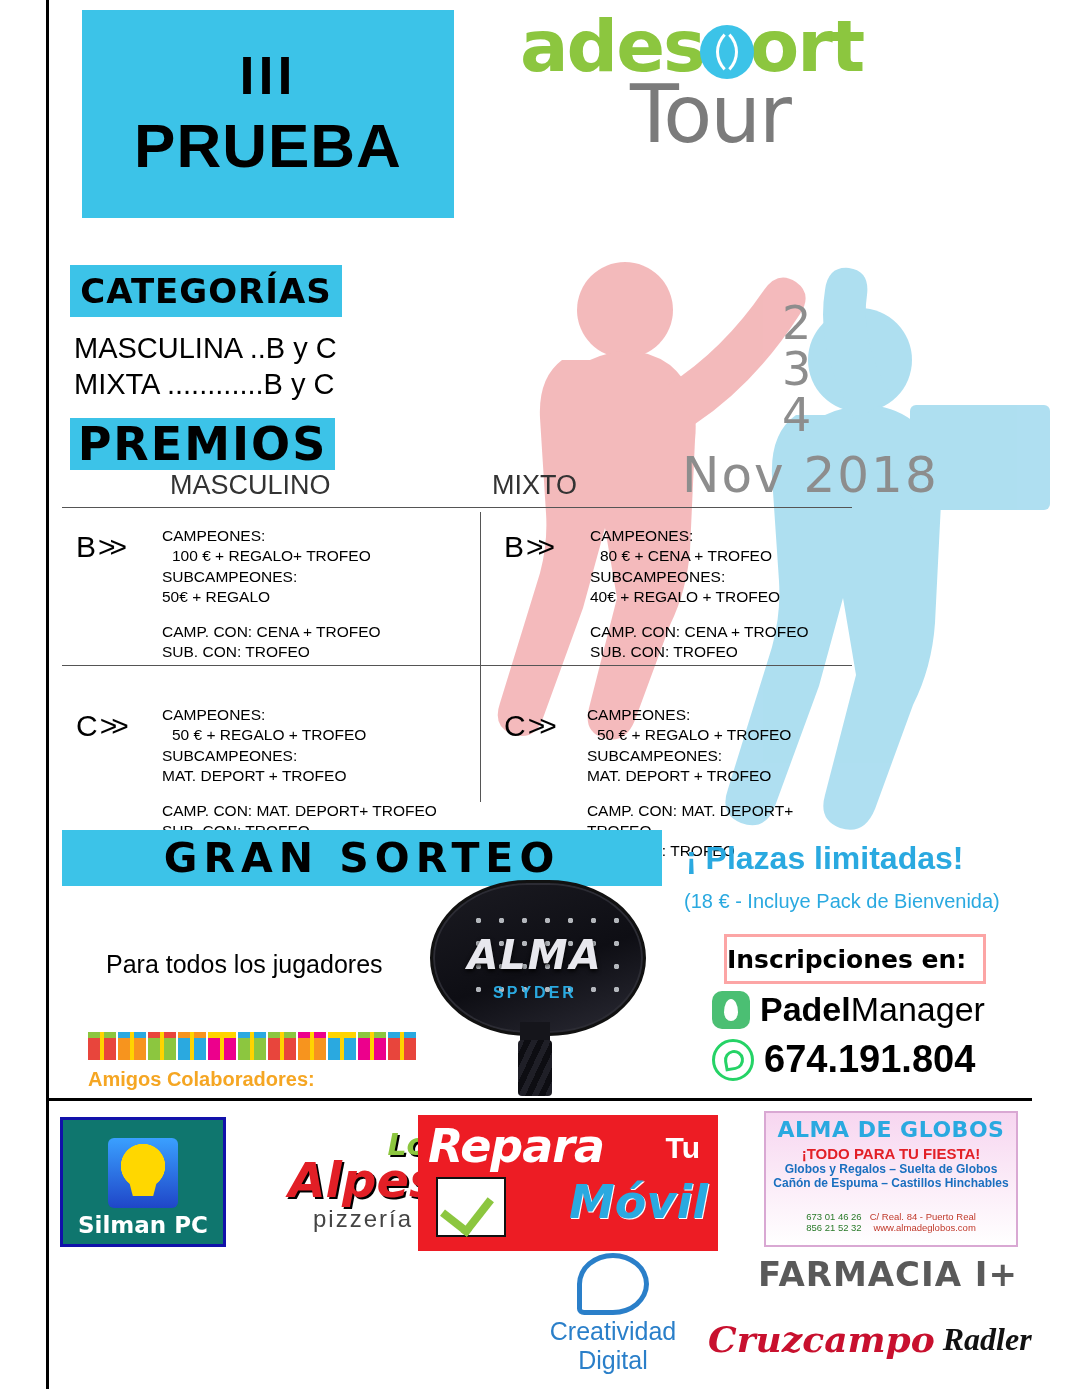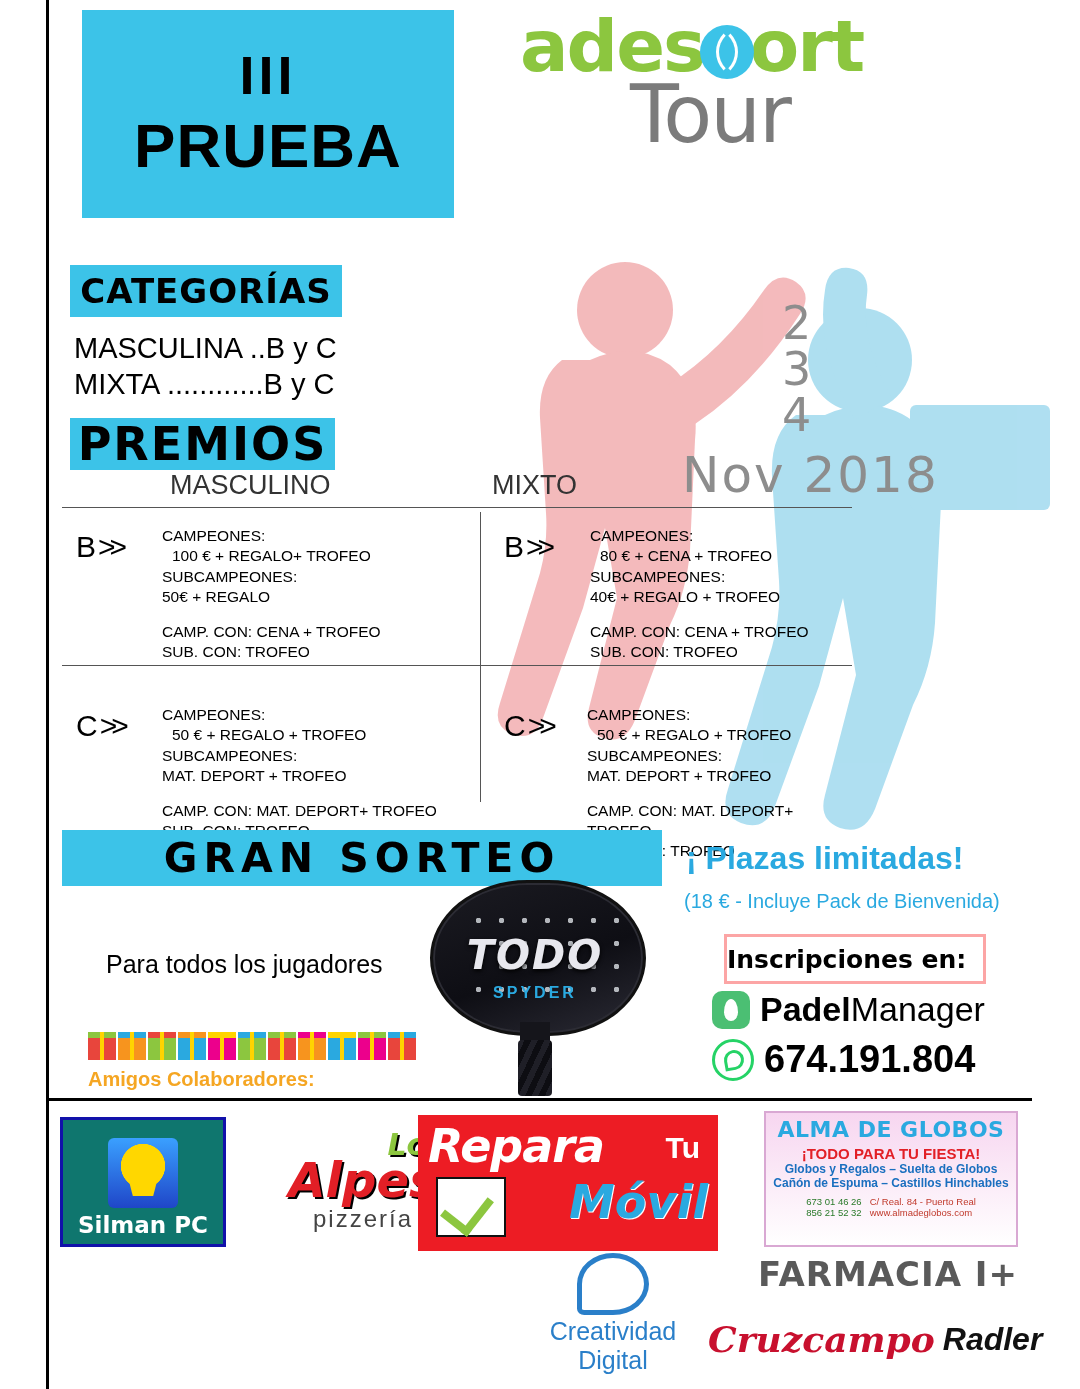--- a/index.html
+++ b/index.html
@@ -171,34 +171,34 @@
   .repara .movil{color:#2aa9e0;font-size:46px;font-weight:bold;font-style:italic;position:absolute;right:10px;top:60px;
     text-shadow:1px 1px 0 #fff;font-family:"DejaVu Sans", sans-serif;}
   .repara .check{position:absolute;left:18px;top:62px;width:66px;height:56px;background:#fff;border:2px solid #111;}
   .repara .check::after{content:"";position:absolute;left:12px;top:8px;width:26px;height:36px;border-right:8px solid #8cc63f;border-bottom:8px solid #8cc63f;transform:rotate(38deg);}
 
   .globos{left:716px;top:10px;width:254px;height:136px;background:linear-gradient(#f7d6f0,#ffffff);border:2px solid #d9a8d3;
     display:flex;flex-direction:column;align-items:center;padding-top:4px;}
   .globos .title{color:#2aa9e0;font-size:22px;font-weight:bold;letter-spacing:.5px;font-family:"DejaVu Sans", sans-serif;}
   .globos .slogan{color:#e21f26;font-size:15px;font-weight:bold;margin-top:3px;}
   .globos .l1,.globos .l2{color:#1a6fbf;font-size:12px;font-weight:bold;}
-  .globos .contact{display:flex;gap:8px;margin-top:6px;font-size:9.5px;color:#2a7a2a;}
+  .globos .contact{display:flex;gap:8px;margin-top:21px;font-size:9.5px;color:#2a7a2a;text-align:right;}
   .globos .contact .r{color:#c0392b;}
 
   .creat{left:470px;top:152px;width:190px;height:124px;display:flex;flex-direction:column;align-items:center;}
   .creat .mark{width:62px;height:52px;border:5px solid #2a7fc9;border-radius:50% 50% 50% 10%;margin-bottom:2px;}
   .creat .t1{color:#2a7fc9;font-size:25px;}
   .creat .t2{color:#2a7fc9;font-size:25px;}
 
   .farmacia{left:690px;top:150px;width:300px;height:46px;display:flex;align-items:center;justify-content:center;}
   .farmacia span{font-size:34px;font-weight:bold;color:#5a5a5a;letter-spacing:1px;font-family:"DejaVu Sans", sans-serif;}
 
   .cruz{left:660px;top:208px;width:330px;height:60px;display:flex;align-items:center;}
   .cruz .c{color:#c8102e;font-size:36px;font-weight:bold;font-style:italic;font-family:"DejaVu Serif", serif;}
-  .cruz .rad{color:#111;font-size:32px;font-style:italic;font-weight:bold;margin-left:8px;font-family:Liberation Sans, sans-serif;}
+  .cruz .rad{color:#111;font-size:32px;font-style:italic;font-weight:bold;margin-left:8px;font-family:Liberation Serif, serif;}
   .cruz .lemon{width:34px;height:34px;border-radius:50%;background:#e8e23a;margin-left:8px;
     background-image:radial-gradient(#fff 18%,transparent 19%);}
 
   .frame{position:absolute;left:46px;top:0;width:3px;height:1389px;background:#000;z-index:5;}
 </style>
 </head>
 <body>
 
 <div class="poster">
 
@@ -389,21 +389,21 @@
         <div class="rib"></div>
       </div>
   </div>
 
   <div class="amigos">Amigos Colaboradores:</div>
 
   <div class="racket">
     <div class="face">
       <div class="holes"></div>
     </div>
-    <div class="brand-txt">TODO</div>
+    <div class="brand-txt">ALMA</div>
     <div class="spyder">SPYDER</div>
     <div class="neck"></div>
     <div class="grip"></div>
   </div>
 
   <div class="plazas">¡ Plazas limitadas!</div>
   <div class="incluye">(18 € - Incluye Pack de Bienvenida)</div>
   <div class="insc-badge">
     <span>Inscripciones en:</span>
   </div>

